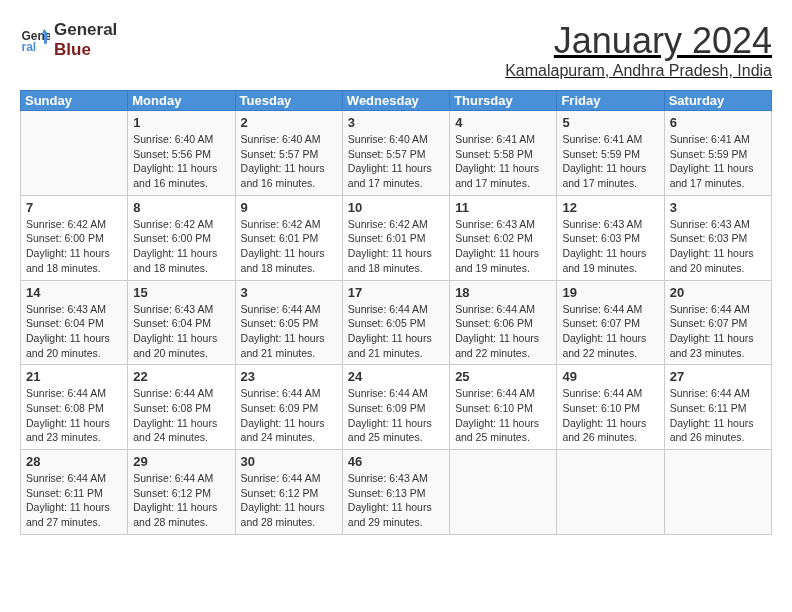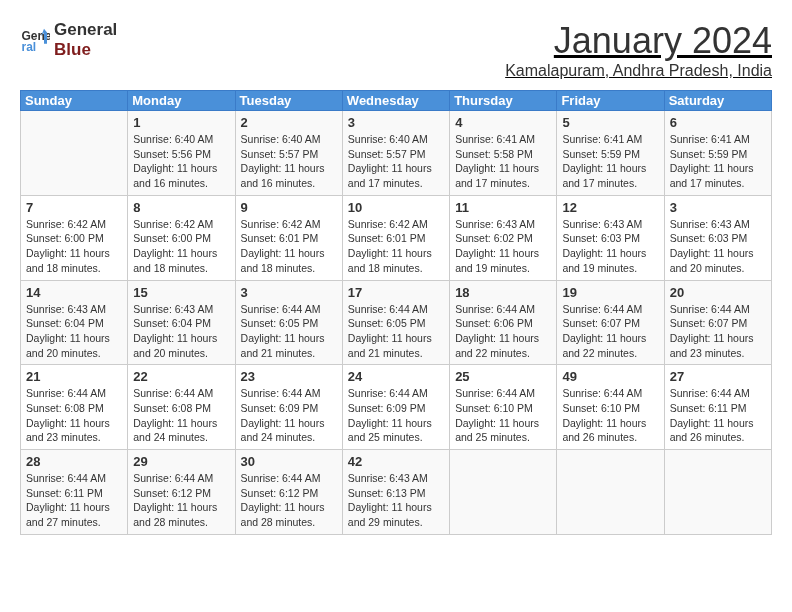--- a/index.html
+++ b/index.html
@@ -238,21 +238,21 @@
         </td>
         <td>
           <span class="day-num">29</span>
           <div class="day-info">Sunrise: 6:44 AM<br>Sunset: 6:12 PM<br>Daylight: 11 hours and 28 minutes.</div>
         </td>
         <td>
           <span class="day-num">30</span>
           <div class="day-info">Sunrise: 6:44 AM<br>Sunset: 6:12 PM<br>Daylight: 11 hours and 28 minutes.</div>
         </td>
         <td>
-          <span class="day-num">42</span>
+          <span class="day-num">46</span>
           <div class="day-info">Sunrise: 6:43 AM<br>Sunset: 6:13 PM<br>Daylight: 11 hours and 29 minutes.</div>
         </td>
         <td></td>
         <td></td>
         <td></td>
       </tr>
     </tbody>
 </table>
 
 </body></html>

